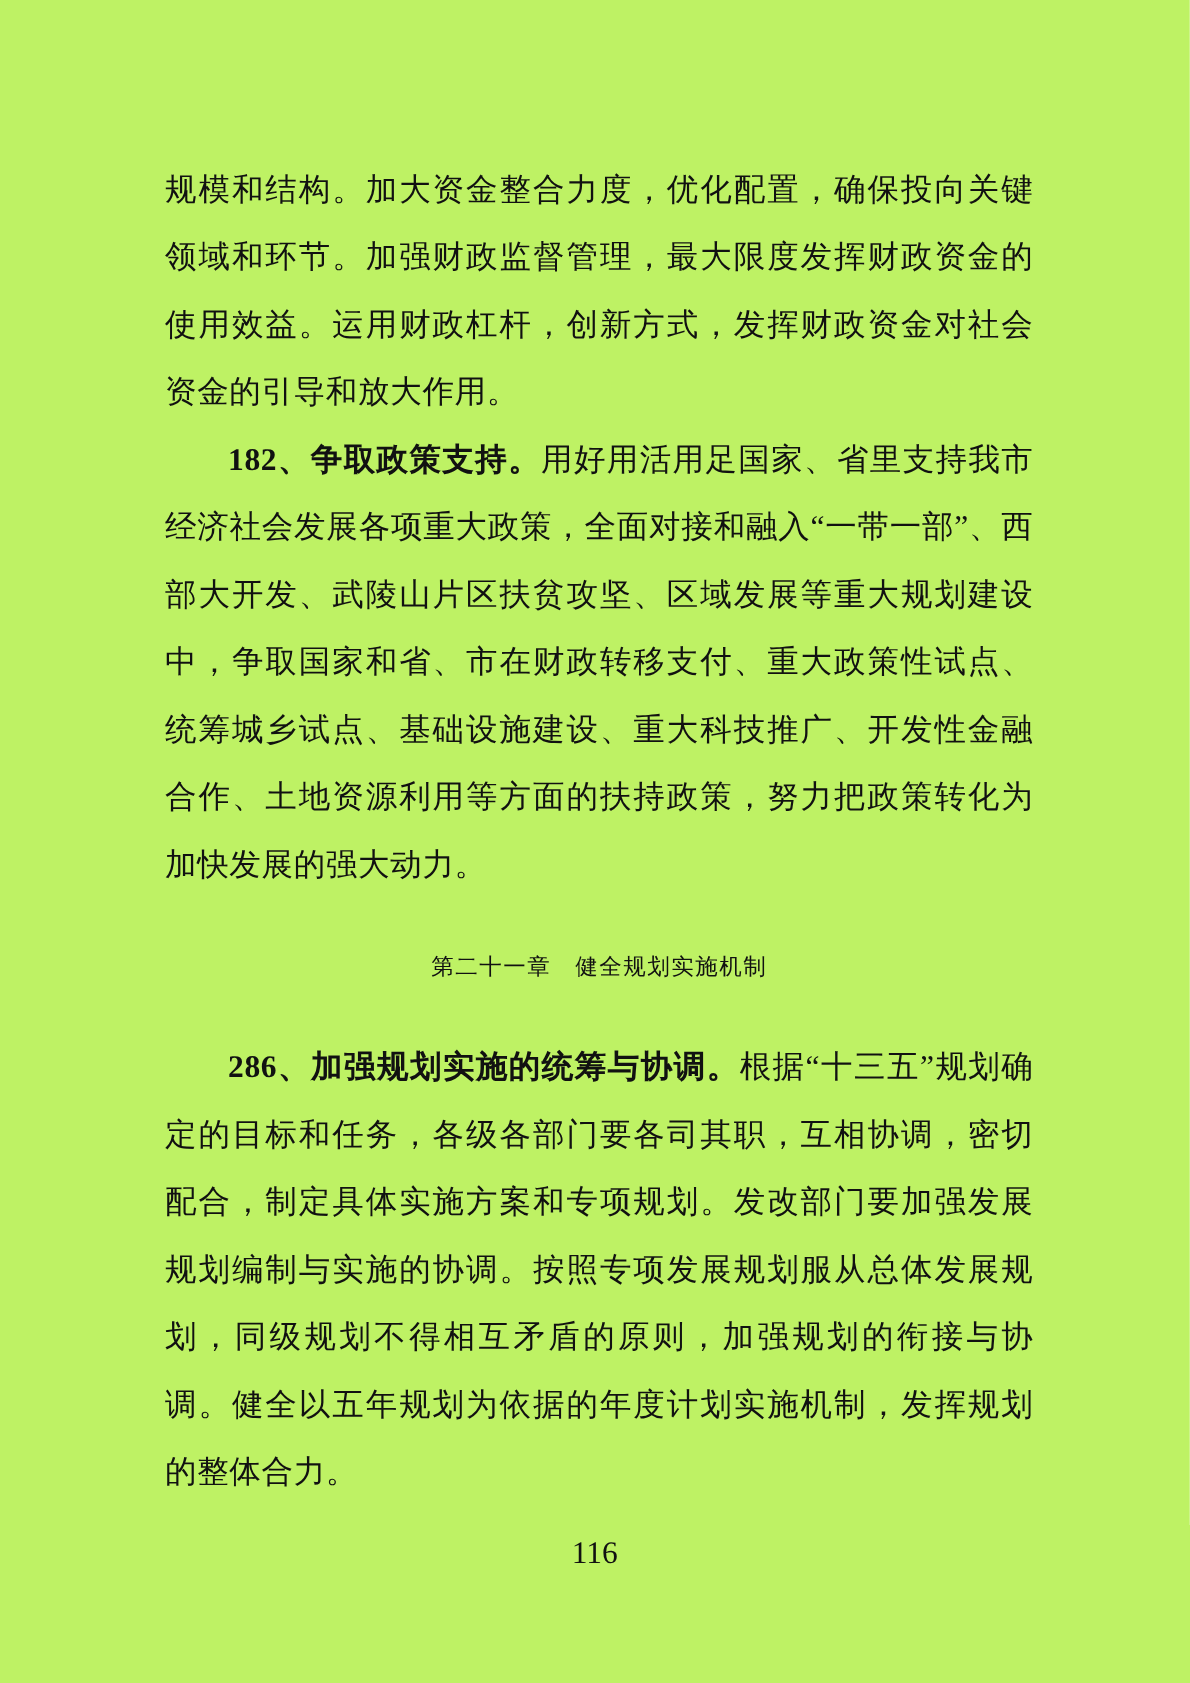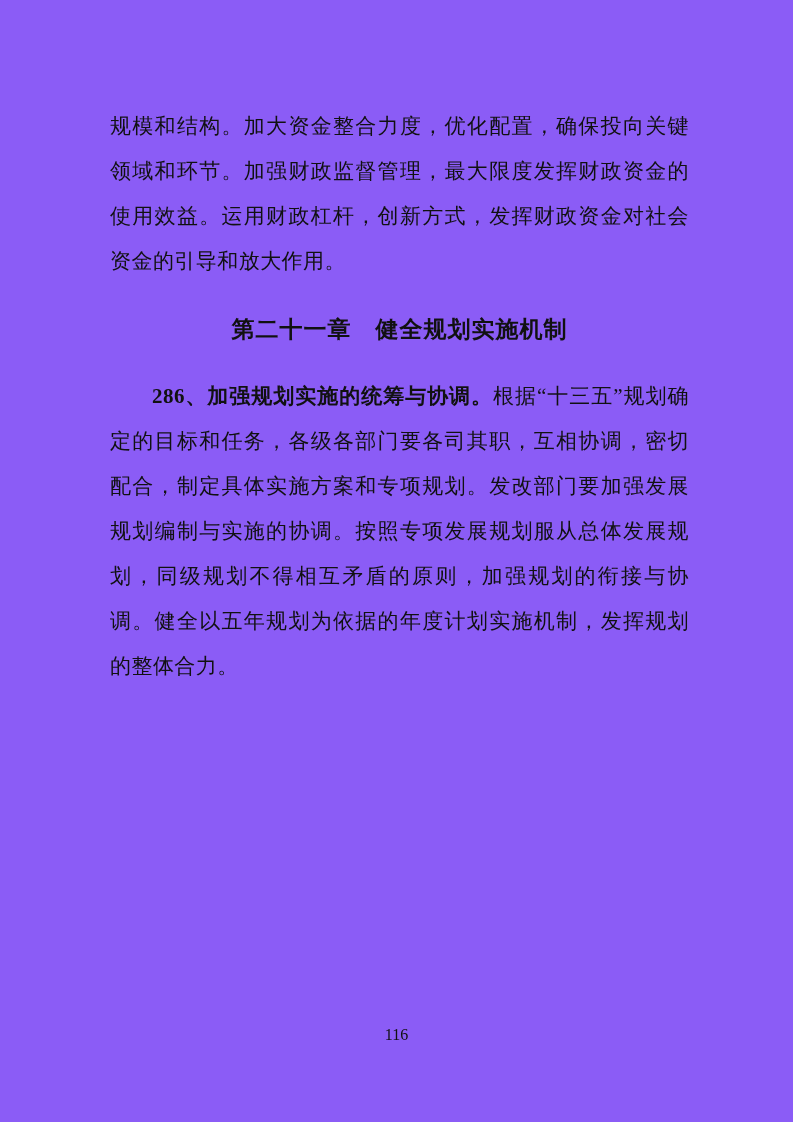--- a/index.html
+++ b/index.html
@@ -8,21 +8,21 @@
     width: 793px;
     height: 1122px;
     background: #ffffff;
     color: #111111;
     font-family: "Liberation Serif", serif;
   }
   .page {
     position: relative;
     width: 793px;
     height: 1122px;
-    background: #8b5cf6;
+    background: #bef264;
     overflow: hidden;
   }
   .content {
     position: absolute;
     left: 110px;
     top: 104px;
     width: 579px;
     font-size: 21px;
     line-height: 45px;
     letter-spacing: 0.45px;
@@ -34,47 +34,48 @@
     text-indent: 2em;
   }
   .para.no-indent {
     text-indent: 0;
   }
   .lead {
     font-weight: bold;
   }
   .chapter {
     font-family: "Liberation Sans", sans-serif;
-    font-weight: bold;
-    font-size: 23px;
+    font-weight: normal;
+    font-size: 15px;
     line-height: 45px;
     letter-spacing: 1px;
     text-align: center;
     text-indent: 0;
     margin: 23px 0 22px 0;
   }
   .page-number {
     position: absolute;
     left: 0;
     right: 0;
     top: 1024px;
     text-align: center;
-    font-size: 16px;
+    font-size: 21px;
     line-height: 22px;
     color: #111111;
   }
 </style>
 </head>
 <body>
 
 <div class="page">
   <div class="content">
 
     <p class="para no-indent"><span>规模和结构。加大资金整合力度，优化配置，确保投向关键领域和环节。加强财政监督管理，最大限度发挥财政资金的使用效益。运用财政杠杆，创新方式，发挥财政资金对社会资金的引导和放大作用。</span></p>
 
+    <p class="para"><span class="lead">182、争取政策支持。</span><span>用好用活用足国家、省里支持我市经济社会发展各项重大政策，全面对接和融入“一带一部”、西部大开发、武陵山片区扶贫攻坚、区域发展等重大规划建设中，争取国家和省、市在财政转移支付、重大政策性试点、统筹城乡试点、基础设施建设、重大科技推广、开发性金融合作、土地资源利用等方面的扶持政策，努力把政策转化为加快发展的强大动力。</span></p>
 
 
     <h2 class="chapter">第二十一章　健全规划实施机制</h2>
 
     <p class="para"><span class="lead">286、加强规划实施的统筹与协调。</span><span>根据“十三五”规划确定的目标和任务，各级各部门要各司其职，互相协调，密切配合，制定具体实施方案和专项规划。发改部门要加强发展规划编制与实施的协调。按照专项发展规划服从总体发展规划，同级规划不得相互矛盾的原则，加强规划的衔接与协调。健全以五年规划为依据的年度计划实施机制，发挥规划的整体合力。</span></p>
 
   </div>
 
   <div class="page-number">116</div>
 </div>

